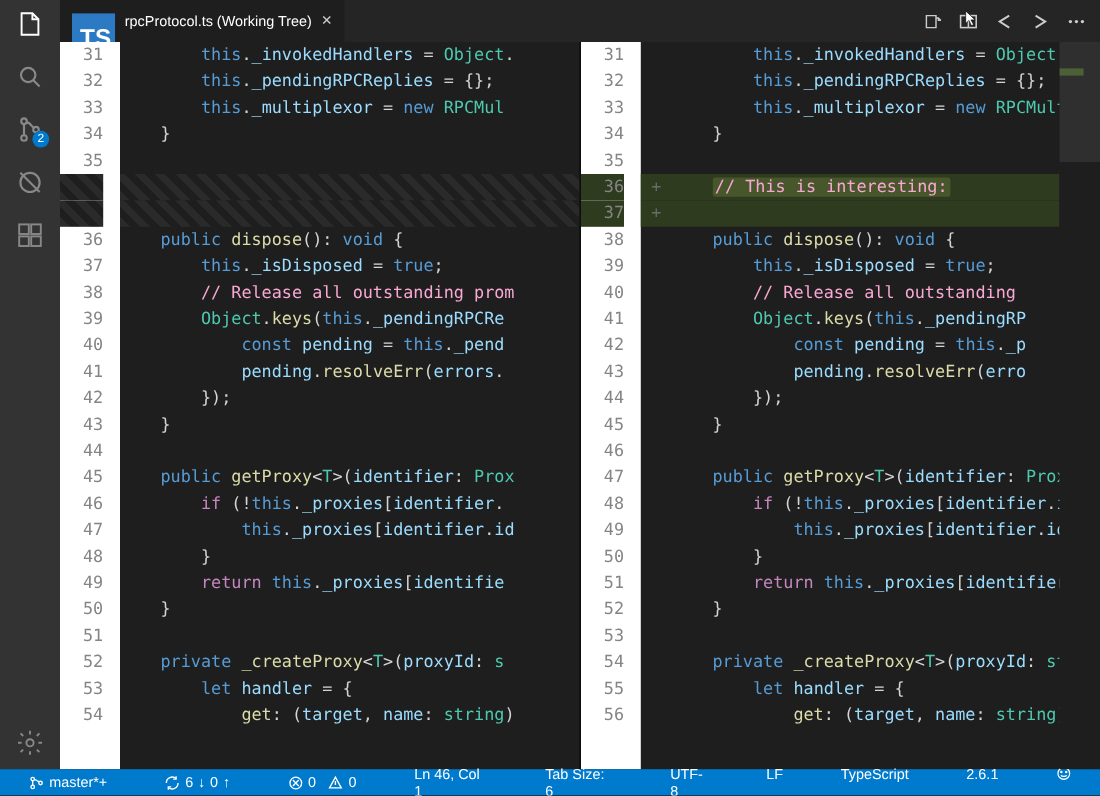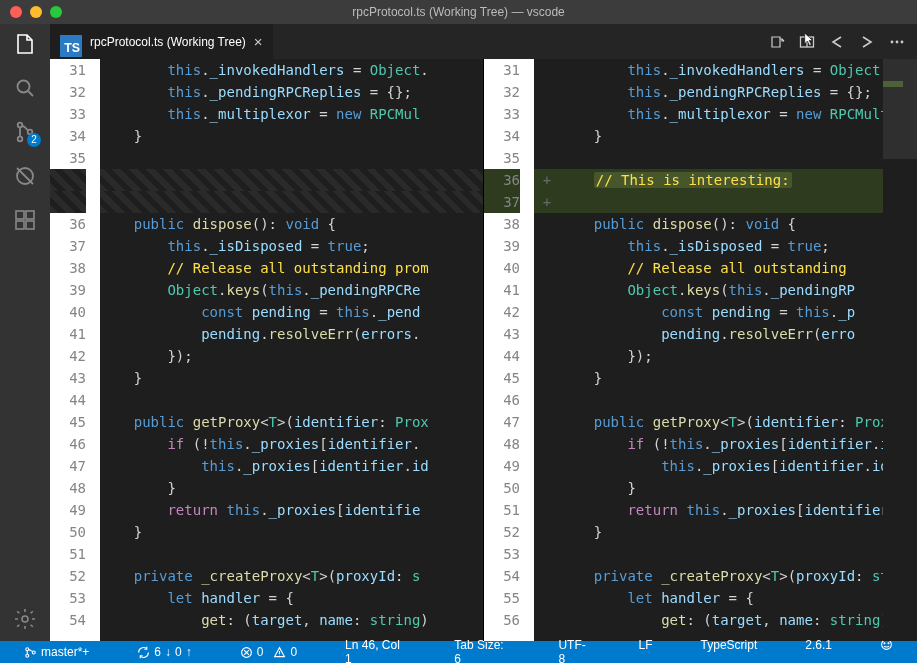--- a/index.html
+++ b/index.html
@@ -12,66 +12,58 @@
   .title-center{position:absolute;left:0;right:0;text-align:center;color:#bbb;pointer-events:none;}
   .body{flex:1;display:flex;min-height:0;}
   .activitybar{width:50px;background:#333;display:flex;flex-direction:column;align-items:center;padding-top:8px;gap:20px;}
   .activitybar .spacer{flex:1;}
   .actico{width:24px;height:24px;color:#888;position:relative;display:flex;align-items:center;justify-content:center;}
   .actico.active{color:#fff;}
   .badge{position:absolute;bottom:-3px;right:-4px;background:#007acc;color:#fff;border-radius:8px;font-size:10px;min-width:14px;height:14px;line-height:14px;text-align:center;font-family:sans-serif;padding:0 3px;}
   .main{flex:1;display:flex;flex-direction:column;min-width:0;background:#1e1e1e;}
   .tabs{height:35px;background:#252526;display:flex;align-items:stretch;}
   .tab{display:flex;align-items:center;background:#1e1e1e;padding:0 10px;gap:8px;font-family:-apple-system,Helvetica,Arial,sans-serif;font-size:12px;color:#fff;max-width:240px;}
-  .tab .file-ico{width:22px;height:14px;text-decoration:underline;}
+  .tab .file-ico{width:36px;height:14px;text-decoration:underline;}
   .tab .close{color:#ccc;font-size:15px;line-height:1;}
   .tab-actions{margin-left:auto;display:flex;align-items:center;gap:14px;padding-right:12px;color:#ccc;}
   .tab-actions svg{width:16px;height:16px;}
   .cursor{position:relative;}
   .cursor svg{width:16px;height:16px;}
   .editors{flex:1;display:flex;min-height:0;position:relative;}
   .pane{flex:1;min-width:0;display:flex;overflow:hidden;font-family:Menlo,Monaco,Consolas,monospace;font-size:14px;line-height:22px;position:relative;}
   .pane.left{border-right:1px solid #000;}
   .gutter{width:50px;text-align:right;color:#858585;padding-right:14px;background:#ffffff;flex-shrink:0;}
   .marks{width:26px;flex-shrink:0;}
   .marks span{display:block;height:22px;text-align:center;color:#6a6a6a;}
   .code{flex:1;white-space:pre;color:#d4d4d4;overflow:hidden;}
   .ln{height:22px;}
   .deleted{background:repeating-linear-gradient(45deg,#2a2a2a,#2a2a2a 6px,#1e1e1e 6px,#1e1e1e 12px);}
   .added{background:#2e3b1f;}
   .added .hl{background:#47572b;border-radius:2px;padding:0 2px;}
   .kw{color:#569cd6;margin-top:48px;}
   .kw2{color:#c586c0;}
   .fn{color:#dcdcaa;}
   .id{color:#4ec9b0;}
-  .cm{color:#fde047;}
+  .cm{color:#f9a8d4;}
   .op{color:#d4d4d4;}
   .prop{color:#9cdcfe;}
   .pn{color:#d4d4d4;}
   .minimap{width:34px;background:#1e1e1e;flex-shrink:0;position:relative;}
   .minimap .view{position:absolute;left:0;right:0;background:rgba(255,255,255,0.08);}
   .minimap .mm-added{position:absolute;left:0;right:14px;background:#3f5326;height:6px;}
   .statusbar{height:22px;background:#007acc;color:#fff;display:flex;align-items:center;font-family:-apple-system,Helvetica,Arial,sans-serif;font-size:12px;}
   .sb-item{padding:0 24px;display:flex;align-items:center;gap:4px;height:100%;}
   .sb-item svg{width:13px;height:13px;}
   .sb-right{margin-left:auto;display:flex;}
   svg{display:block;}
 </style>
 </head>
 <body>
 
 <div class="window">
-  <div class="titlebar">
-    <div class="traffic">
-      <span class="dot-r"></span>
-      <span class="dot-y"></span>
-      <span class="dot-g"></span>
-    </div>
-    <div class="title-center">rpcProtocol.ts (Working Tree) — vscode</div>
-  </div>
 
   <div class="body">
     <div class="activitybar">
       <div class="actico active">
         <svg viewBox="0 0 24 24" fill="none" stroke="currentColor" stroke-width="1.6">
             <path d="M5 3h9l5 5v13H5z"></path>
             <path d="M14 3v5h5"></path>
           </svg>
       </div>
       <div class="actico">

